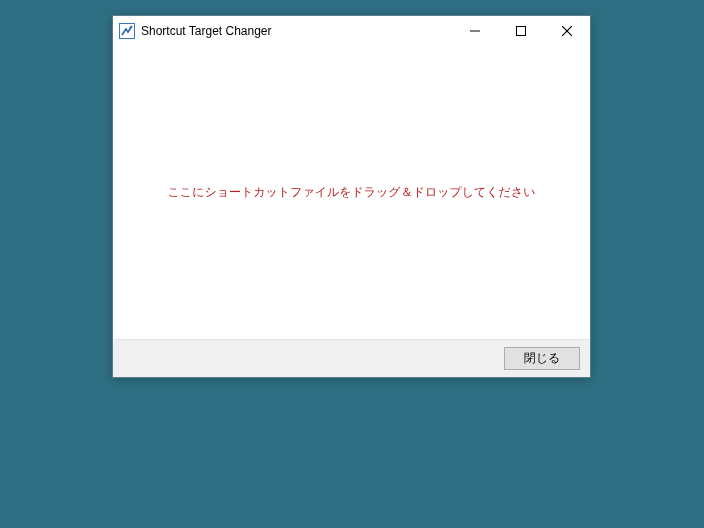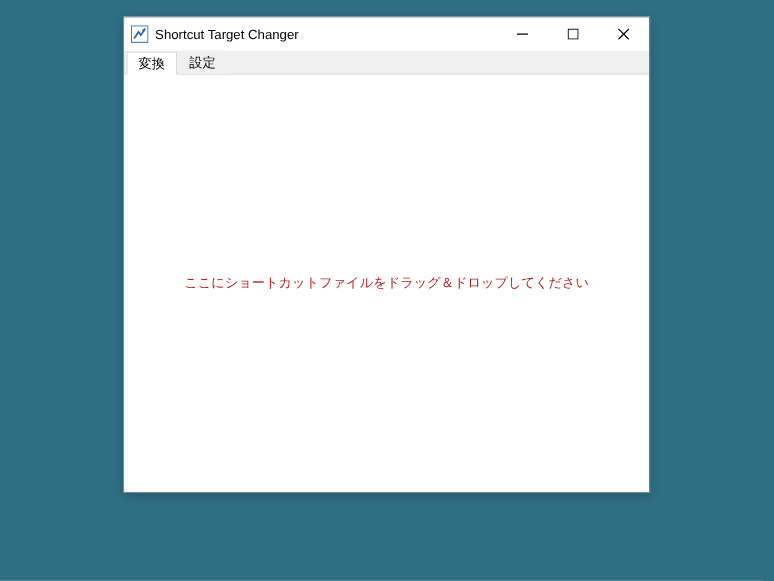--- a/index.html
+++ b/index.html
@@ -12,21 +12,21 @@
     font-family: "Meiryo", "Yu Gothic", "MS PGothic", sans-serif;
     font-size: 12px;
     overflow: hidden;
     position: relative;
   }
   .window {
     position: absolute;
     left: 112px;
     top: 15px;
     width: 479px;
-    height: 433px;
+    height: 363px;
     background: #ffffff;
     border: 1px solid #5a7a90;
     box-shadow: 0 2px 10px rgba(0,0,0,0.25);
     display: flex;
     flex-direction: column;
   }
   .titlebar {
     height: 30px;
     background: #ffffff;
     display: flex;
@@ -148,27 +148,24 @@
       </div>
       <div class="win-btn">
         <svg width="10" height="10" viewBox="0 0 10 10">
             <line x1="0" y1="0" x2="10" y2="10" stroke="#000" stroke-width="1.2"></line>
             <line x1="10" y1="0" x2="0" y2="10" stroke="#000" stroke-width="1.2"></line>
           </svg>
       </div>
     </div>
   </div>
 
-  <div class="tabstrip">
-    <div class="tab active">
-      <span>変換</span>
-    </div>
-    <div class="tab">
-      <span>設定</span>
-    </div>
-  </div>
 
   <div class="client">
     <div class="drop-label">ここにショートカットファイルをドラッグ＆ドロップしてください</div>
   </div>
 
+  <div class="footer">
+    <div class="btn">
+      <span>閉じる</span>
+    </div>
+  </div>
 
 </div>
 
 </body></html>

